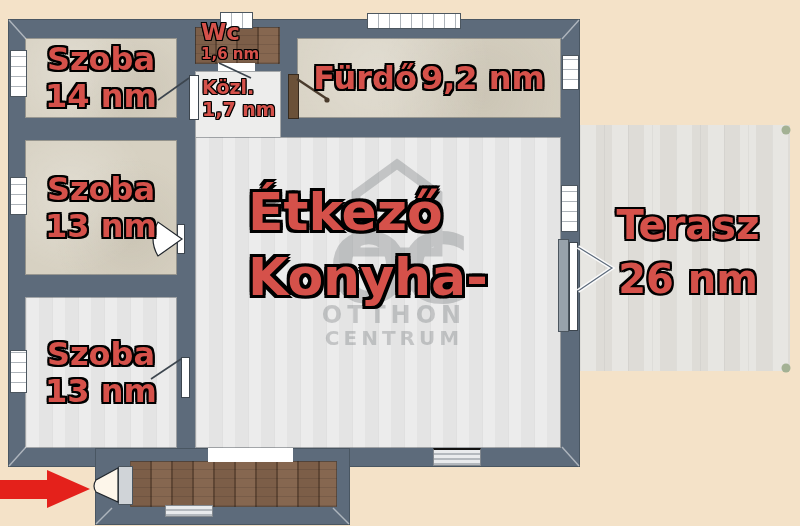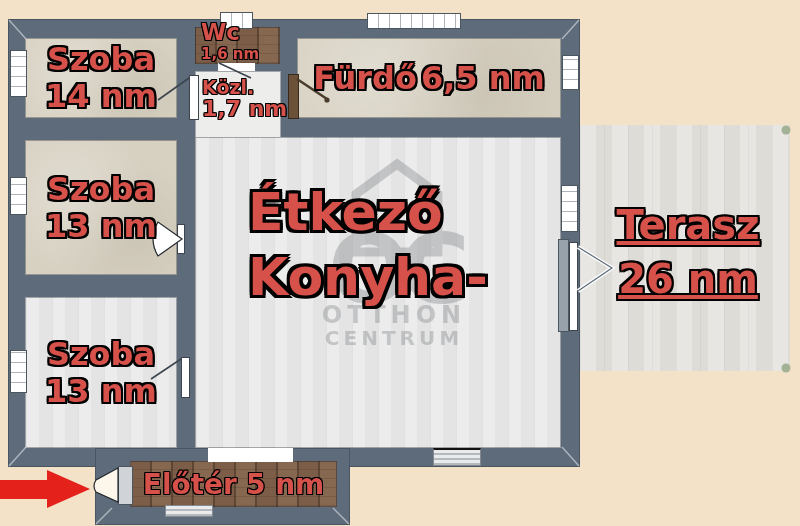--- a/index.html
+++ b/index.html
@@ -135,32 +135,28 @@
   <div class="lbl ol2" style="left:25px;top:297px;width:152px;height:151px;font-size:32px;line-height:37px;">
     <span>Szoba</span>
     <span>13 nm</span>
   </div>
   <div class="lbl ol1" style="left:201px;top:20px;width:80px;height:44px;align-items:flex-start;justify-content:space-between;">
     <span style="font-size:23px;line-height:24px;">Wc</span>
     <span style="font-size:15px;line-height:19px;">1,6 nm</span>
   </div>
   <div class="lbl ol1" style="left:202px;top:76px;width:80px;height:44px;align-items:flex-start;justify-content:flex-start;">
     <span style="font-size:19px;line-height:22px;">Közl.</span>
-    <span style="font-size:22px;line-height:22px;">1,7 nm</span>
+    <span style="font-size:19px;line-height:22px;">1,7 nm</span>
   </div>
   <div class="lbl ol2" style="left:297px;top:38px;width:264px;height:80px;flex-direction:row;gap:4px;font-size:32px;">
     <span>Fürdő</span>
-    <span>6,5 nm</span>
+    <span>9,2 nm</span>
   </div>
   <div class="lbl ol3" style="left:248px;top:180px;width:320px;height:195px;align-items:flex-start;justify-content:flex-start;font-size:52px;line-height:65px;">
     <span>Étkező</span>
     <span>Konyha-</span>
   </div>
-  <div class="lbl ol2" style="left:586px;top:196px;width:204px;height:112px;font-size:40px;line-height:54px;text-decoration:underline;">
+  <div class="lbl ol2" style="left:586px;top:196px;width:204px;height:112px;font-size:40px;line-height:54px;">
     <span>Terasz</span>
     <span>26 nm</span>
-  </div>
-  <div class="lbl ol1" style="left:130px;top:462px;width:207px;height:44px;flex-direction:row;gap:9px;font-size:28px;">
-    <span>Előtér</span>
-    <span>5 nm</span>
   </div>
 
 </div>
 
 </body></html>

